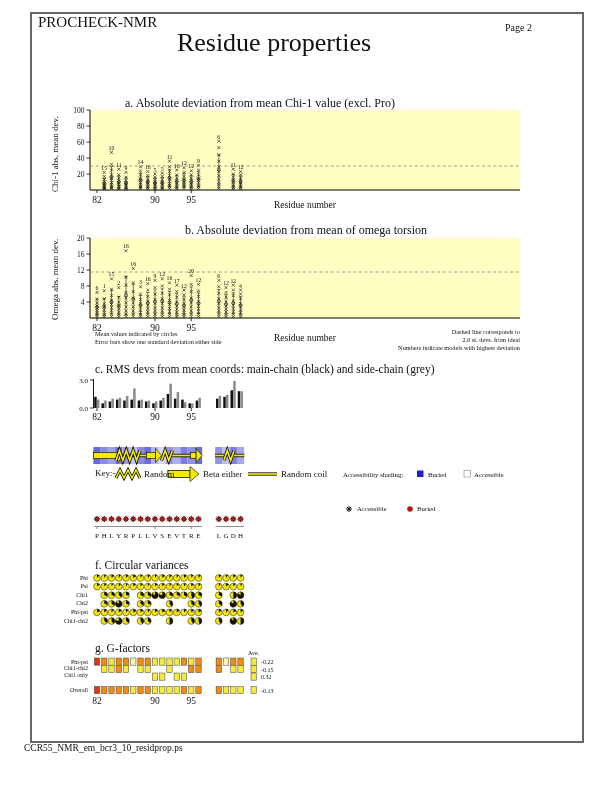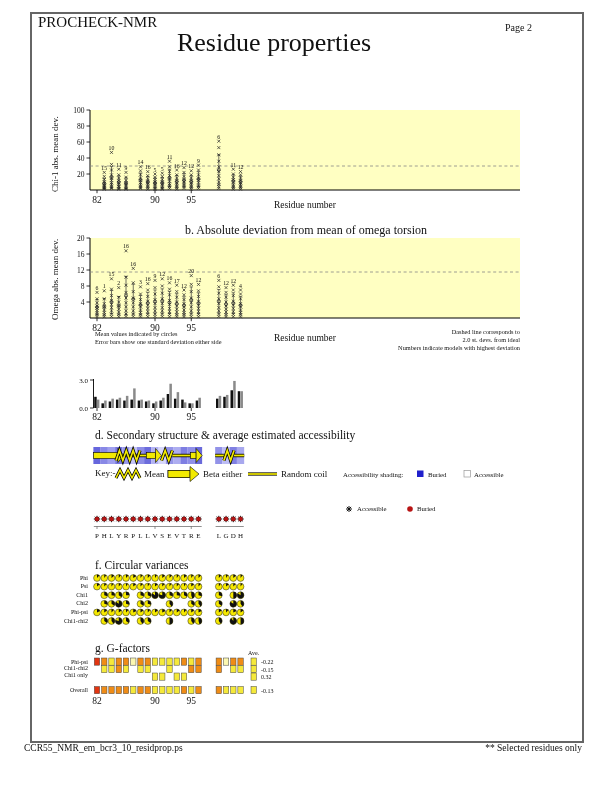--- a/index.html
+++ b/index.html
@@ -1035,36 +1035,37 @@
       <text x="191.25" y="704" font-size="9.5" text-anchor="middle" font-family="&quot;Liberation Serif&quot;, serif" fill="#111">95</text>
     </svg>
 
   <div id="border-rect"></div>
 
   <div class="t" style="left:38px;top:14px;font-size:15px;">PROCHECK-NMR</div>
   <div class="t" style="left:505px;top:22px;font-size:10px;">Page 2</div>
 
   <div class="t ctr" style="left:0;width:548px;top:28px;font-size:26px;">Residue properties</div>
 
+  <div class="t ctr" style="left:0;width:520px;top:96px;font-size:12px;">a. Absolute deviation from mean Chi-1 value (excl. Pro)</div>
   <div class="vlabel" style="left:50px;top:192px;font-size:9px;">Chi-1 abs. mean dev.</div>
   <div class="t ctr" style="left:240px;width:130px;top:200px;font-size:9.5px;">Residue number</div>
 
   <div class="t ctr" style="left:0;width:612px;top:223px;font-size:12px;">b. Absolute deviation from mean of omega torsion</div>
   <div class="vlabel" style="left:50px;top:320px;font-size:9px;">Omega abs. mean dev.</div>
   <div class="t" style="left:95px;top:330px;font-size:6.3px;">Mean values indicated by circles</div>
   <div class="t" style="left:95px;top:338px;font-size:6.3px;">Error bars show one standard deviation either side</div>
   <div class="t ctr" style="left:240px;width:130px;top:333px;font-size:9.5px;">Residue number</div>
   <div class="t rt" style="left:320px;width:200px;top:328px;font-size:6.3px;">Dashed line corresponds to</div>
   <div class="t rt" style="left:320px;width:200px;top:336px;font-size:6.3px;">2.0 st. devs. from ideal</div>
   <div class="t rt" style="left:320px;width:200px;top:344px;font-size:6.3px;">Numbers indicate models with highest deviation</div>
 
-
-  <div class="t" style="left:95px;top:429px;font-size:11.5px;">d. Secondary structure &amp; average estimated accessibility</div>
+  <div class="t" style="left:95px;top:363px;font-size:11.5px;">c. RMS devs from mean coords: main-chain (black) and side-chain (grey)</div>
+
   <div class="t" style="left:95px;top:468px;font-size:9px;text-align:center;">Key:-</div>
-  <div class="t" style="left:144px;top:468.5px;font-size:9px;">Mean</div>
+  <div class="t" style="left:144px;top:468.5px;font-size:9px;">Random</div>
   <div class="t" style="left:203px;top:468.5px;font-size:9px;">Beta either</div>
   <div class="t" style="left:281px;top:468.5px;font-size:9px;">Random coil</div>
   <div class="t" style="left:343px;top:471px;font-size:6.8px;">Accessibility shading:</div>
   <div class="t" style="left:428px;top:471px;font-size:6.8px;">Buried</div>
   <div class="t" style="left:474px;top:471px;font-size:6.8px;">Accessible</div>
 
   <div class="t" style="left:357px;top:505px;font-size:6.8px;">Accessible</div>
   <div class="t" style="left:417px;top:505px;font-size:6.8px;">Buried</div>
 
   <div class="t" style="left:95px;top:559px;font-size:11.5px;">f. Circular variances</div>
@@ -1080,14 +1081,13 @@
   <div class="t rt" style="left:40px;width:48px;top:665px;font-size:6px;">Chi1-chi2</div>
   <div class="t rt" style="left:40px;width:48px;top:671.5px;font-size:6px;">Chi1 only</div>
   <div class="t rt" style="left:40px;width:48px;top:687px;font-size:6px;">Overall</div>
   <div class="t" style="left:248px;top:650px;font-size:6px;">Ave.</div>
   <div class="t" style="left:261px;top:659px;font-size:6px;">-0.22</div>
   <div class="t" style="left:261px;top:666.5px;font-size:6px;">-0.15</div>
   <div class="t" style="left:261px;top:674px;font-size:6px;">0.32</div>
   <div class="t" style="left:261px;top:687.5px;font-size:6px;">-0.13</div>
 
   <div class="t" style="left:24px;top:743px;font-size:9.5px;">CCR55_NMR_em_bcr3_10_residprop.ps</div>
-  <div class="t rt" style="left:382px;width:200px;top:743px;font-size:9.5px;">** Selected residues only</div>
 </div>
 
 </body></html>

